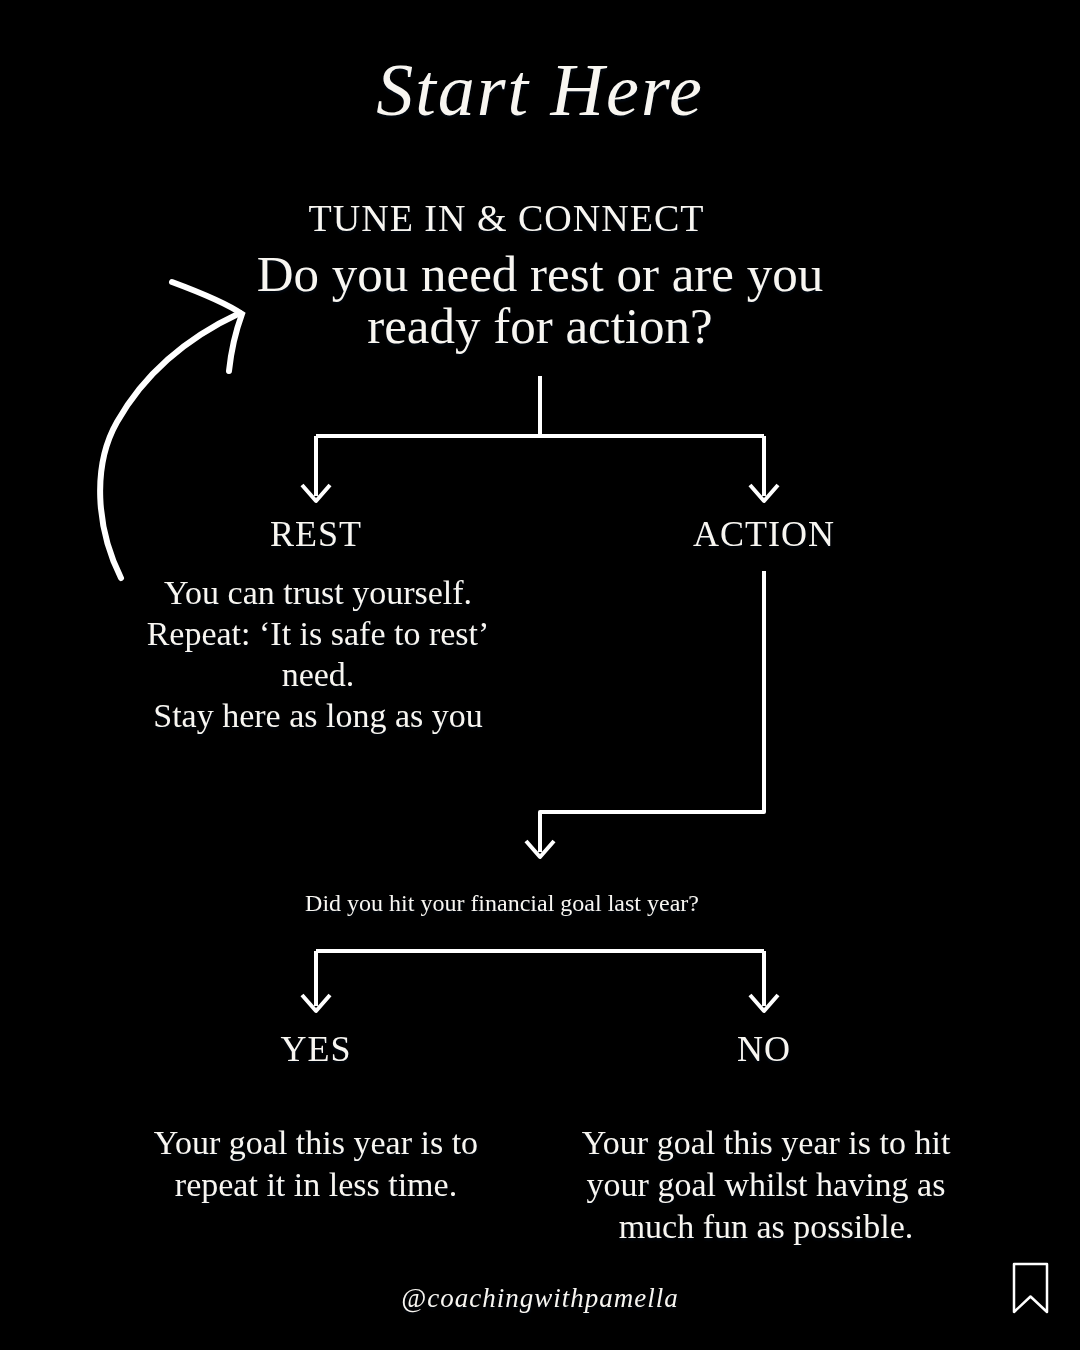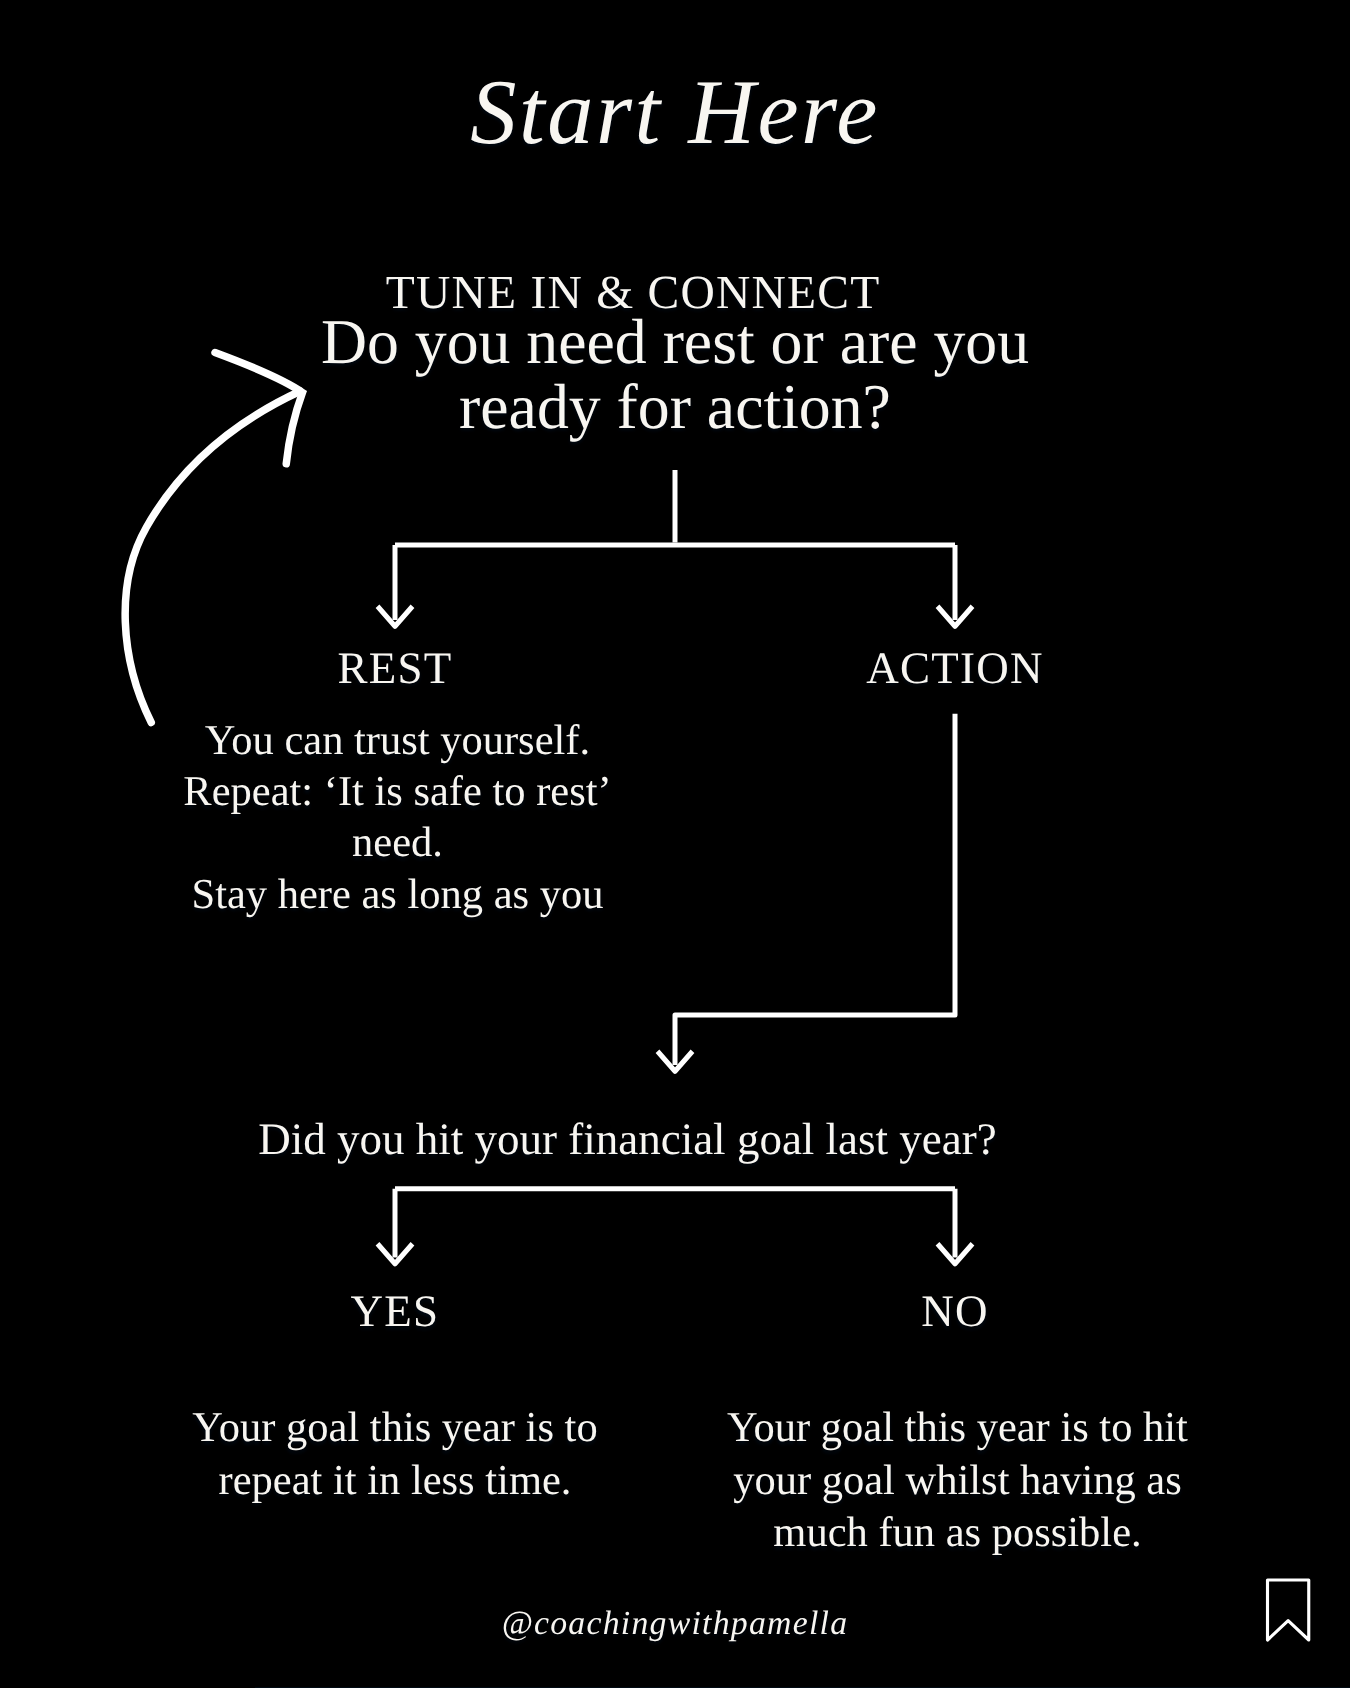--- a/index.html
+++ b/index.html
@@ -22,21 +22,21 @@
     text-shadow: 0 2px 3px rgba(3, 22, 46, 0.45);
   }
   .script-title {
     top: 48px; left: 0; width: 1080px;
     font-size: 74px;
     font-style: italic;
     font-weight: 400;
     letter-spacing: 2px;
   }
   .heading {
-    top: 212px; left: 0; width: 1013px;
+    top: 196px; left: 0; width: 1013px;
     font-size: 38px;
     letter-spacing: 1px;
   }
   .q1 {
     top: 248px; left: 0; width: 1080px;
     font-size: 51px;
     line-height: 52px;
   }
   .branch-label {
     top: 513px;
@@ -46,21 +46,21 @@
   }
   .rest-label  { left: 166px; }
   .action-label{ left: 614px; text-align: center; }
   .rest-text {
     top: 572px; left: 93px; width: 450px;
     font-size: 34px;
     line-height: 41px;
   }
   .q2 {
     top: 890px; left: 0; width: 1004px;
-    font-size: 36px;
+    font-size: 24px;
   }
   .leaf-label {
     top: 1028px;
     width: 300px;
     font-size: 36px;
     letter-spacing: 1px;
   }
   .yes-label { left: 166px; }
   .no-label  { left: 614px; }
   .leaf-text {

